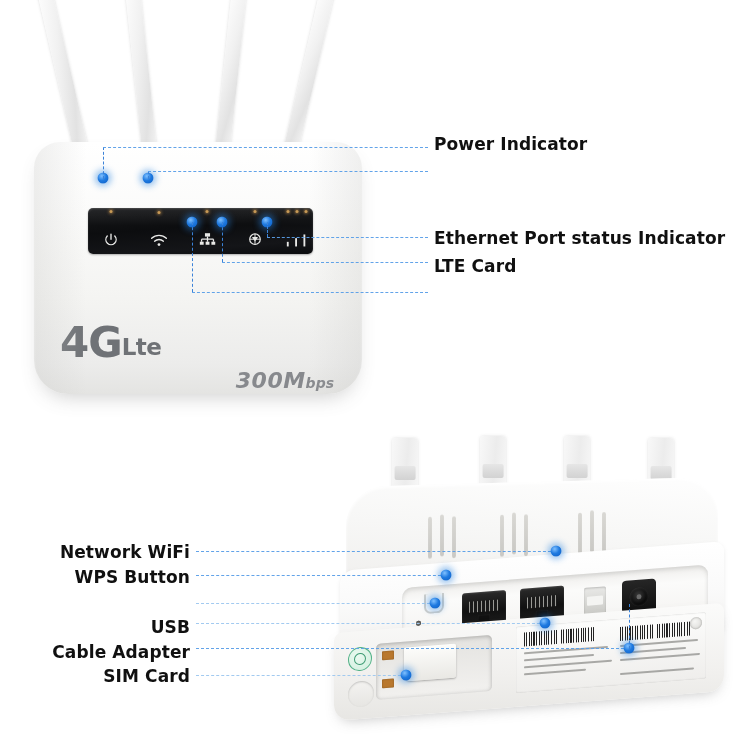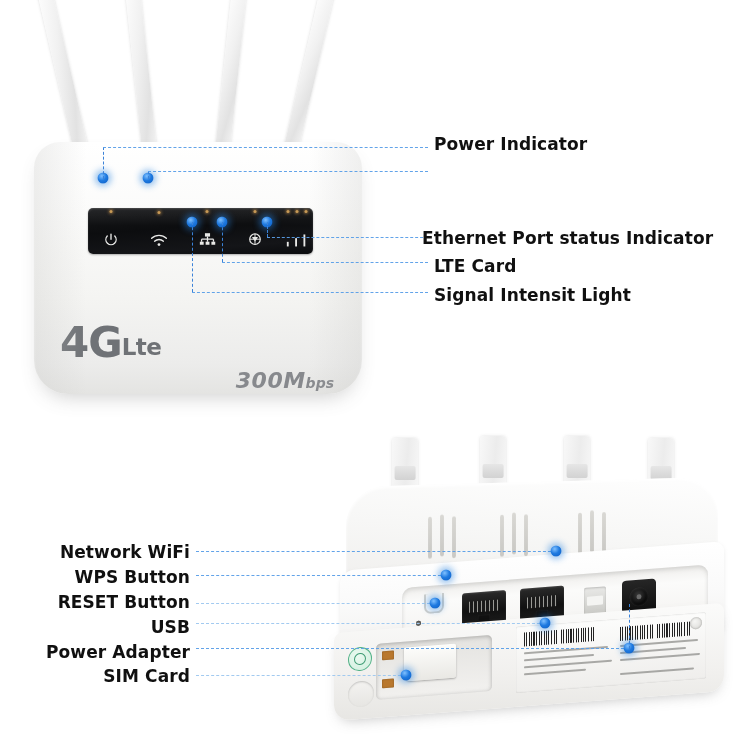--- a/index.html
+++ b/index.html
@@ -322,23 +322,22 @@
 
   <div class="dot" style="left:222px;top:222px;"></div>
   <div class="dash-v" style="left:222px;top:222px;height:40px;"></div>
   <div class="dash-h" style="left:222px;top:262px;width:206px;"></div>
 
   <div class="dot" style="left:267px;top:222px;"></div>
   <div class="dash-v" style="left:267px;top:222px;height:15px;"></div>
   <div class="dash-h" style="left:267px;top:237px;width:161px;"></div>
 
   <div class="label" style="left:434px;top:134px;">Power Indicator</div>
-  <div class="label" style="left:422px;top:228px;">Ethernet Port status Indicator</div>
+  <div class="label" style="left:434px;top:228px;">Ethernet Port status Indicator</div>
   <div class="label" style="left:434px;top:256px;">LTE Card</div>
-  <div class="label" style="left:434px;top:285px;">Signal Intensit Light</div>
 
   <div id="back">
 
     <div class="ant-b" style="left:62px;top:8px;width:26px;height:56px;">
       <div class="hinge"></div>
     </div>
     <div class="ant-base" style="left:62px;top:58px;"></div>
 
     <div class="ant-b" style="left:150px;top:6px;width:26px;height:58px;">
       <div class="hinge"></div>
@@ -427,18 +426,17 @@
 
   <div class="dash-h" style="left:196px;top:648px;width:433px;"></div>
   <div class="dot" style="left:629px;top:648px;"></div>
   <div class="dash-v" style="left:629px;top:604px;height:45px;"></div>
 
   <div class="dash-h faint" style="left:196px;top:675px;width:210px;"></div>
   <div class="dot" style="left:406px;top:675px;"></div>
 
   <div class="label" style="right:560px;top:542px;">Network WiFi</div>
   <div class="label" style="right:560px;top:567px;">WPS Button</div>
-  <div class="label" style="right:560px;top:592px;">RESET Button</div>
   <div class="label" style="right:560px;top:617px;">USB</div>
-  <div class="label" style="right:560px;top:642px;">Power Adapter</div>
+  <div class="label" style="right:560px;top:642px;">Cable Adapter</div>
   <div class="label" style="right:560px;top:666px;">SIM Card</div>
 
 </div>
 
 </body></html>

